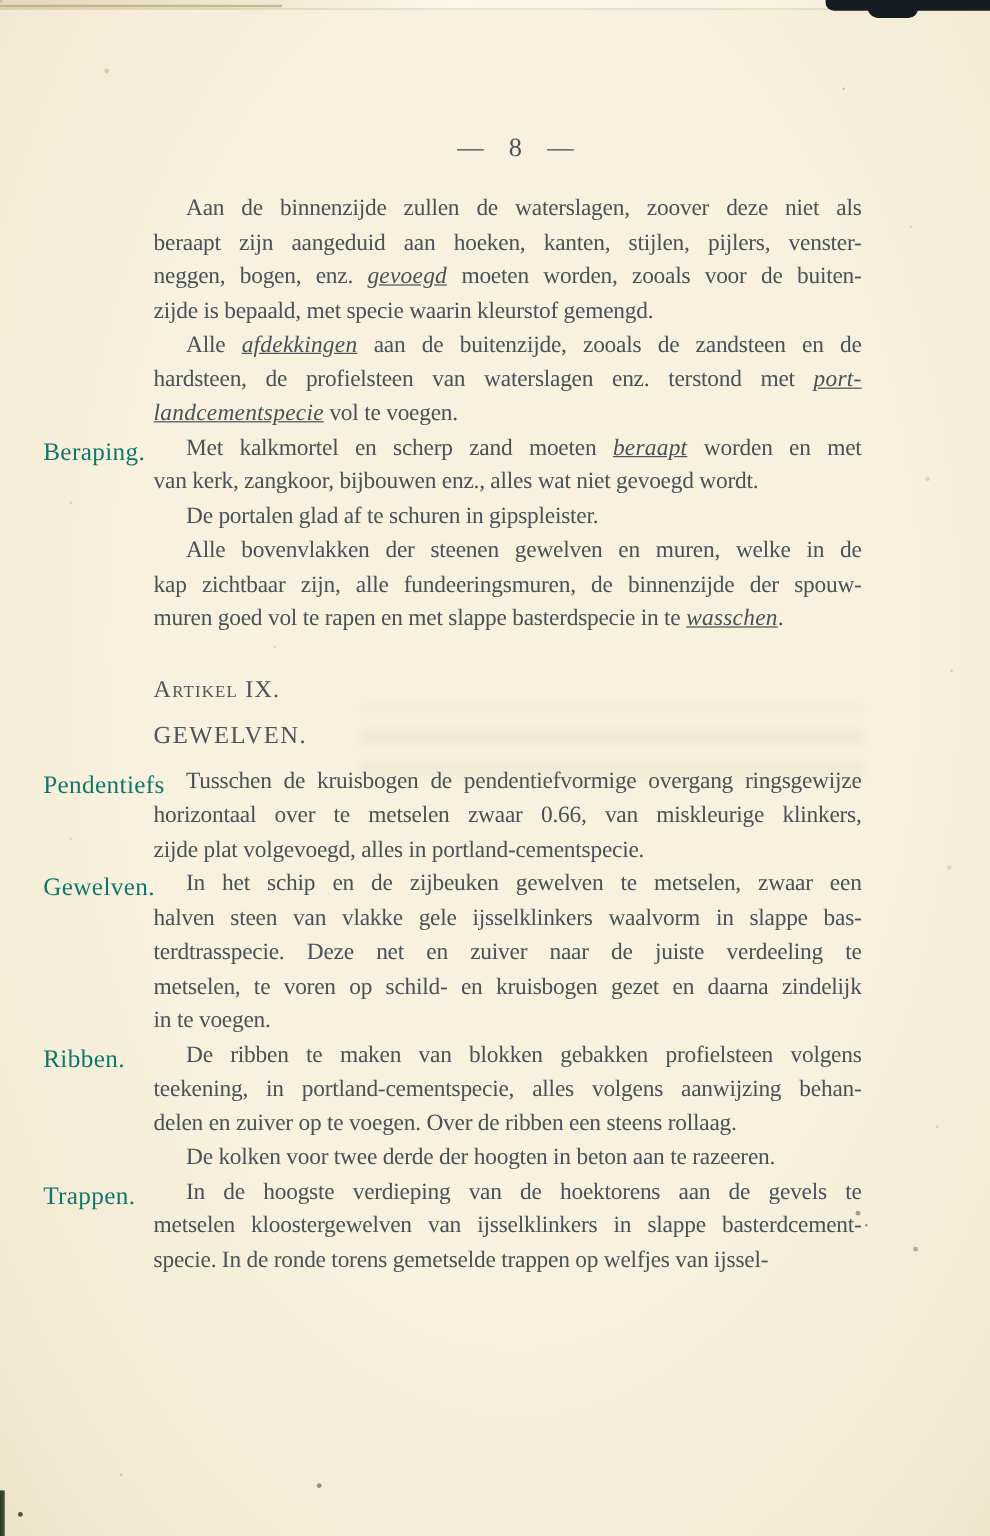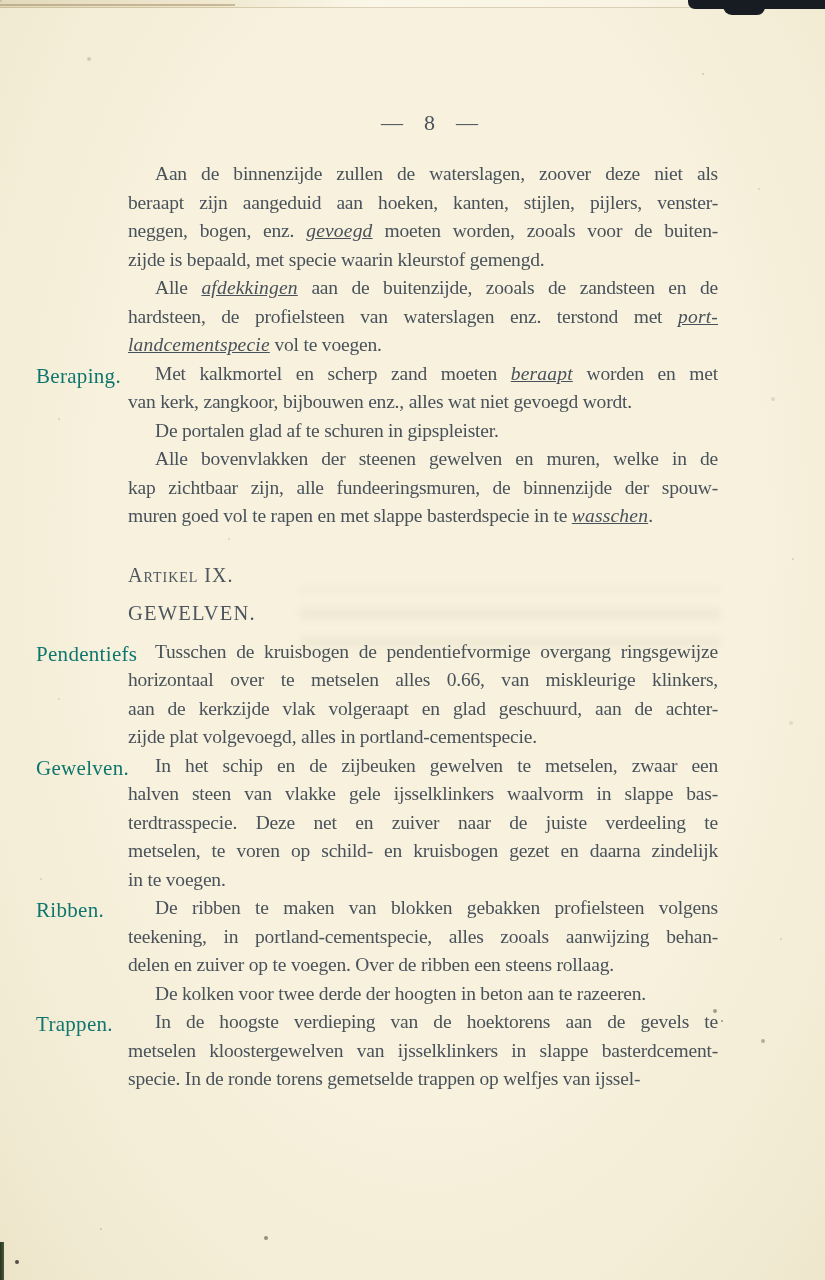--- a/index.html
+++ b/index.html
@@ -119,28 +119,27 @@
     <div class="line end"><span class="it">landcementspecie</span><span> vol te voegen.</span></div>
     <div class="line indent"><span class="margin-label">Beraping.</span><span>Met kalkmortel en scherp zand moeten </span><span class="it">beraapt</span><span> worden en met</span></div>
     <div class="line end"><span>van kerk, zangkoor, bijbouwen enz., alles wat niet gevoegd wordt.</span></div>
     <div class="line indent end"><span>De portalen glad af te schuren in gipspleister.</span></div>
     <div class="line indent"><span>Alle bovenvlakken der steenen gewelven en muren, welke in de</span></div>
     <div class="line"><span>kap zichtbaar zijn, alle fundeeringsmuren, de binnenzijde der spouw-</span></div>
     <div class="line end"><span>muren goed vol te rapen en met slappe basterdspecie in te </span><span class="it">wasschen</span><span>.</span></div>
     <div class="line end gap-lg h-artikel"><span>Artikel IX.</span></div>
     <div class="line end gap-sm h-section"><span>GEWELVEN.</span></div>
     <div class="line indent gap-sm"><span class="margin-label">Pendentiefs</span><span>Tusschen de kruisbogen de pendentiefvormige overgang ringsgewijze</span></div>
-    <div class="line"><span>horizontaal over te metselen alles 0.66, van miskleurige klinkers,</span></div>
-    <div class="line"><span>aan de kerkzijde vlak volgeraapt en glad geschuurd, aan de achter-</span></div>
+    <div class="line"><span>horizontaal over te metselen zwaar 0.66, van miskleurige klinkers,</span></div>
     <div class="line end"><span>zijde plat volgevoegd, alles in portland-cementspecie.</span></div>
     <div class="line indent"><span class="margin-label">Gewelven.</span><span>In het schip en de zijbeuken gewelven te metselen, zwaar een</span></div>
     <div class="line"><span>halven steen van vlakke gele ijsselklinkers waalvorm in slappe bas-</span></div>
     <div class="line"><span>terdtrasspecie. Deze net en zuiver naar de juiste verdeeling te</span></div>
     <div class="line"><span>metselen, te voren op schild- en kruisbogen gezet en daarna zindelijk</span></div>
     <div class="line end"><span>in te voegen.</span></div>
     <div class="line indent"><span class="margin-label">Ribben.</span><span>De ribben te maken van blokken gebakken profielsteen volgens</span></div>
-    <div class="line"><span>teekening, in portland-cementspecie, alles zooals aanwijzing behan-</span></div>
+    <div class="line"><span>teekening, in portland-cementspecie, alles volgens aanwijzing behan-</span></div>
     <div class="line end"><span>delen en zuiver op te voegen. Over de ribben een steens rollaag.</span></div>
     <div class="line indent end"><span>De kolken voor twee derde der hoogten in beton aan te razeeren.</span></div>
     <div class="line indent"><span class="margin-label">Trappen.</span><span>In de hoogste verdieping van de hoektorens aan de gevels te</span></div>
     <div class="line"><span>metselen kloostergewelven van ijsselklinkers in slappe basterdcement-</span></div>
     <div class="line end"><span>specie. In de ronde torens gemetselde trappen op welfjes van ijssel-</span></div>
   </div>
 
 </body></html>

